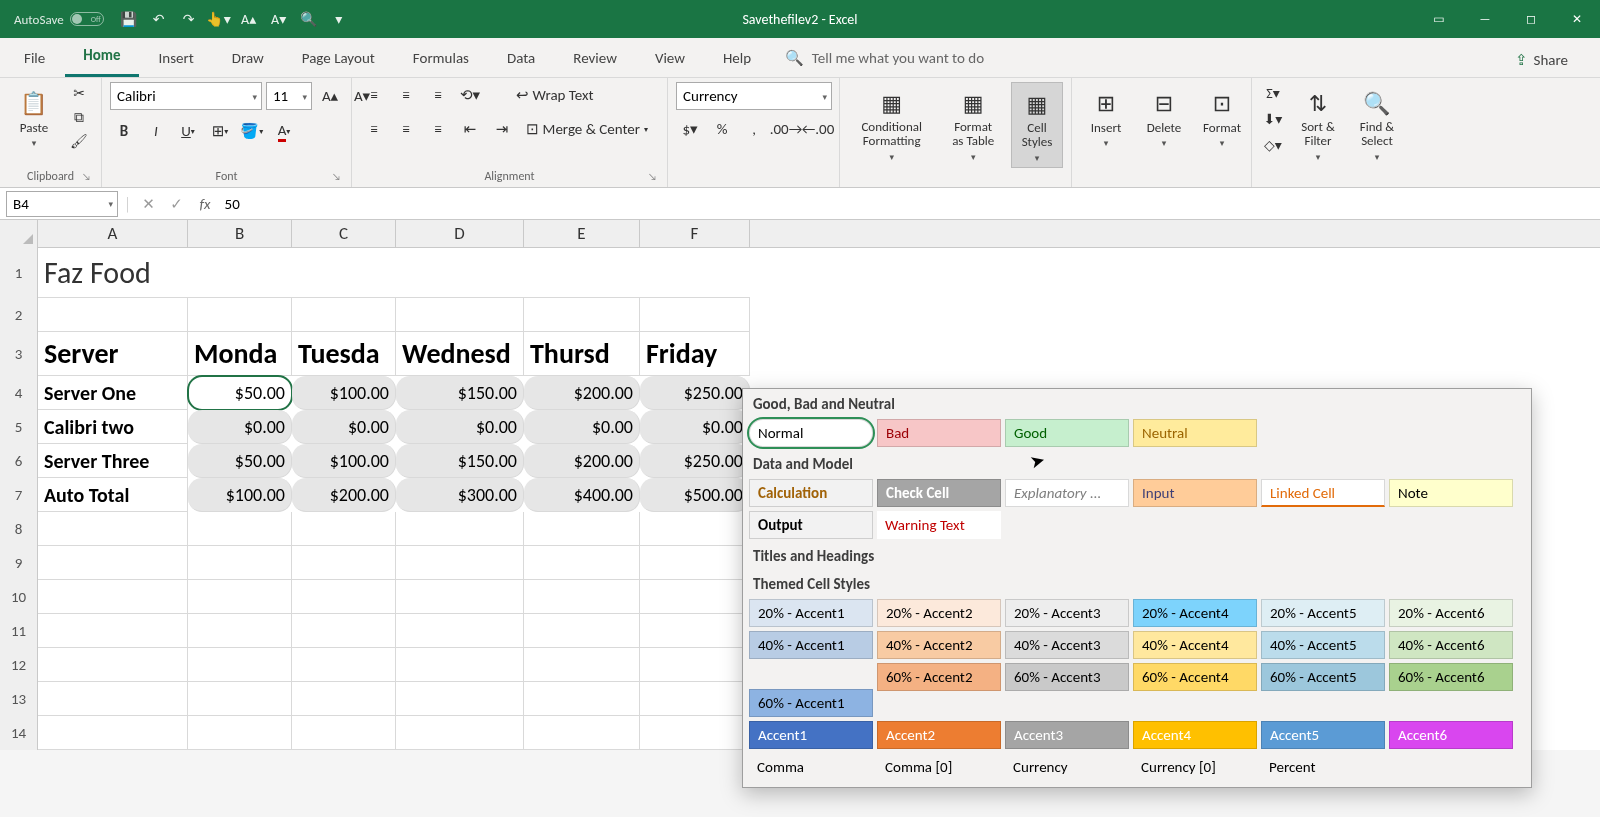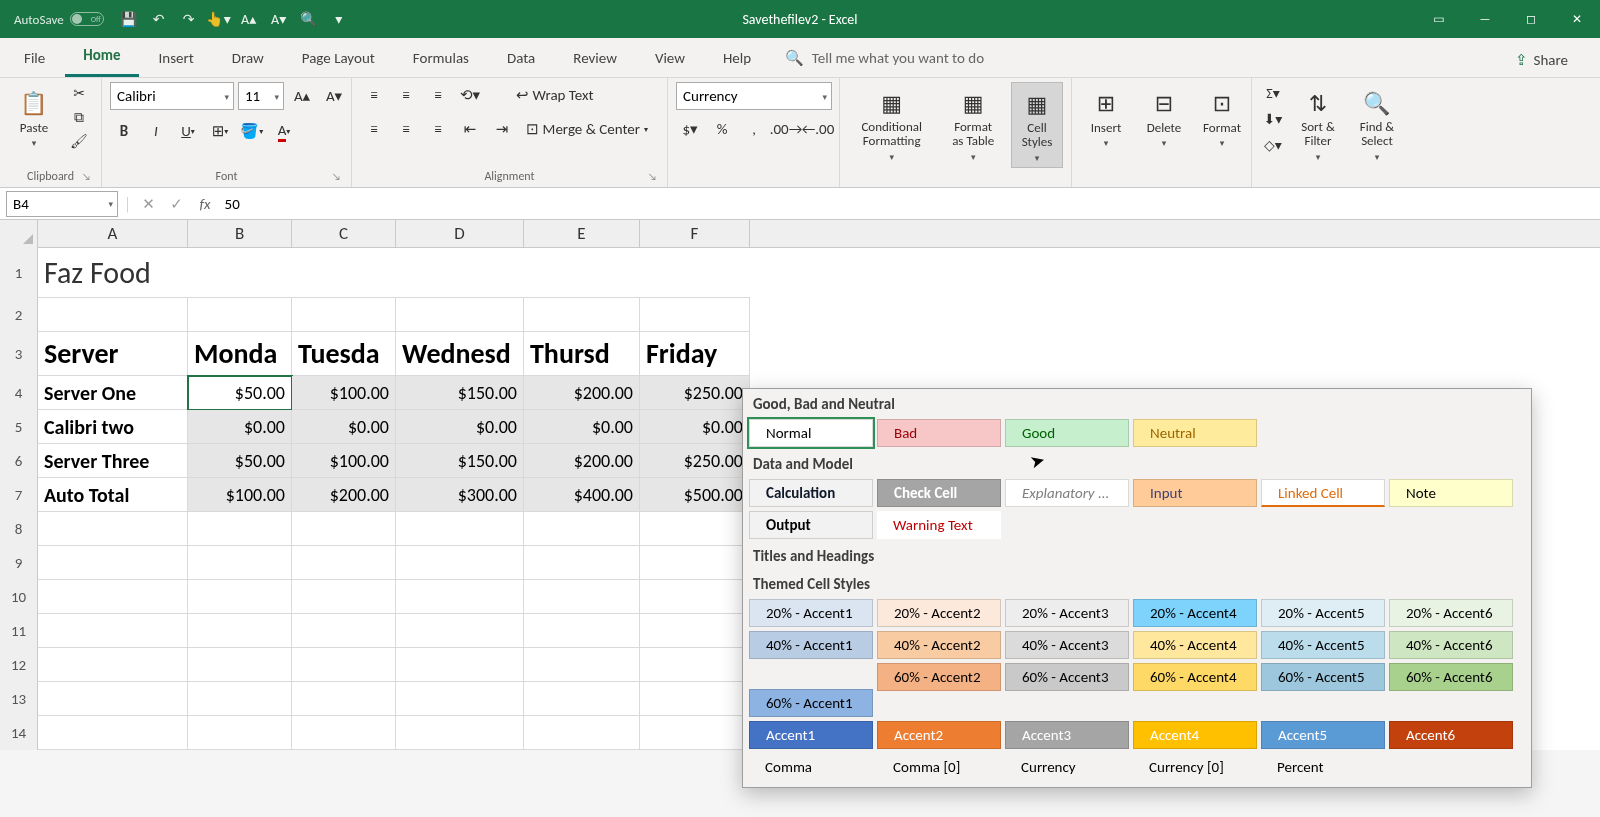--- a/index.html
+++ b/index.html
@@ -60,30 +60,30 @@
 .selall::after { content:''; position:absolute; right:4px; bottom:4px; width:0; height:0; border-left:10px solid transparent; border-bottom:10px solid #bbb;}
 .ch { border-right:1px solid #c9c9c9; display:flex; align-items:center; justify-content:center; font-size:17px; color:#333; }
 .gridbody { display:flex; flex-direction:column; }
 .gridrow { display:flex; height:34px; }
 .cell { border-right:1px solid #d9d9d9; border-bottom:1px solid #d9d9d9; padding:0 6px; display:flex; align-items:center; font-size:18px; overflow:hidden; white-space:nowrap;}
 .cell.right { justify-content:flex-end; }
 .hdrcell { font-family:'Calibri',sans-serif; font-size:28px; font-weight:700; }
 .big { font-family:'Calibri',sans-serif; font-size:30px; color:#333; }
 .gridrow.h1 { height:50px; }
 .gridrow.h3 { height:44px; }
-.sel { background:#e6e6e6; }
+.sel { background:#e6e6e6;border-radius:14px; }
 
 
 .cA { width:150px;} .cB{width:104px;} .cC{width:104px;} .cD{width:128px;} .cE{width:116px;} .cF{width:110px;}
 
 
 .panel { position:absolute; left:742px; top:168px; width:790px; background:#f3f2f1; border:1px solid #9e9e9e; box-shadow:0 6px 20px rgba(0,0,0,.25); z-index:50; font-size:15px; padding-bottom:4px;}
 .panel .shead { padding:6px 10px 4px 10px; font-weight:600; color:#3d3d3d; font-size:15px;}
 .panel .srow { display:flex; gap:4px; padding:2px 6px; }
-.panel .swatch { width:124px; height:28px; border:1px solid rgba(0,0,0,0.15); display:flex; align-items:center; padding:0 16px; font-size:15px; background:#fff; overflow:hidden; white-space:nowrap;}
+.panel .swatch { width:124px; height:28px; border:1px solid rgba(0,0,0,0.15); display:flex; align-items:center; padding:0 8px; font-size:15px; background:#fff; overflow:hidden; white-space:nowrap;}
 .panel .swatch.sel { outline:2px solid #2e8f57; }
 
 
 .cursor { position:absolute; left:1030px; top:230px; font-size:18px; color:#000; z-index:60; transform:rotate(-15deg);}
 </style>
 </head>
 <body>
 
 <div class="titlebar">
   <div class="autosave">
@@ -144,21 +144,21 @@
         <div class="smallbtn">⧉</div>
         <div class="smallbtn">🖌</div>
       </div>
     </div>
     <div class="glabel"><span>Clipboard</span><span class="dialog">↘</span></div>
   </div>
 
   <div class="group" style="width:250px">
     <div class="gbody" style="flex-direction:column;gap:8px;width:100%;">
       <div class="row">
-        <div class="combo" style="width:124px">
+        <div class="combo" style="width:152px">
             <span>Calibri</span>
             <span class="drop">▾</span>
           </div>
         <div class="combo" style="width:46px">
             <span>11</span>
             <span class="drop">▾</span>
           </div>
         <div class="icobtn">A▴</div>
         <div class="icobtn">A▾</div>
       </div>
@@ -447,21 +447,21 @@
   <div class="panel">
     <div class="shead">Good, Bad and Neutral</div>
     <div class="srow">
       <div class="swatch sel">Normal</div>
       <div class="swatch" style="background:#f7c6c7;color:#9c0006;">Bad</div>
       <div class="swatch" style="background:#c6efce;color:#006100;">Good</div>
       <div class="swatch" style="background:#ffeb9c;color:#9c6500;">Neutral</div>
     </div>
     <div class="shead">Data and Model</div>
     <div class="srow">
-      <div class="swatch" style="background:#f2f2f2;color:#0f172a;font-weight:600;">Calculation</div>
+      <div class="swatch" style="background:#f2f2f2;color:#a16207;font-weight:600;">Calculation</div>
       <div class="swatch" style="background:#a5a5a5;color:#fff;font-weight:600;">Check Cell</div>
       <div class="swatch" style="background:#fff;color:#7f7f7f;font-style:italic;">Explanatory ...</div>
       <div class="swatch" style="background:#ffcc99;color:#3f3f76;">Input</div>
       <div class="swatch" style="background:#fff;color:#e26b0a;border-bottom:2px solid #e26b0a">Linked Cell</div>
       <div class="swatch" style="background:#ffffcc;">Note</div>
     </div>
     <div class="srow">
       <div class="swatch" style="background:#f2f2f2;font-weight:600;">Output</div>
       <div class="swatch" style="background:#fff;color:#c00000;border:none;">Warning Text</div>
     </div>
@@ -490,21 +490,21 @@
         <div class="swatch" style="background: rgb(255, 217, 102);">60% - Accent4</div>
         <div class="swatch" style="background: rgb(156, 199, 220);">60% - Accent5</div>
         <div class="swatch" style="background: rgb(169, 209, 142);">60% - Accent6</div>
       </div>
     <div class="srow" id="row-acc">
         <div class="swatch" style="background: rgb(68, 114, 196); color: rgb(255, 255, 255);">Accent1</div>
         <div class="swatch" style="background: rgb(237, 125, 49); color: rgb(255, 255, 255);">Accent2</div>
         <div class="swatch" style="background: rgb(165, 165, 165); color: rgb(255, 255, 255);">Accent3</div>
         <div class="swatch" style="background: rgb(255, 192, 0); color: rgb(255, 255, 255);">Accent4</div>
         <div class="swatch" style="background: rgb(91, 155, 213); color: rgb(255, 255, 255);">Accent5</div>
-        <div class="swatch" style="background: #c2410c; color: rgb(255, 255, 255);">Accent6</div>
+        <div class="swatch" style="background: #d946ef; color: rgb(255, 255, 255);">Accent6</div>
       </div>
     <div class="srow" id="row-nf">
         <div class="swatch" style="background: transparent; border: none;">Comma</div>
         <div class="swatch" style="background: transparent; border: none;">Comma [0]</div>
         <div class="swatch" style="background: transparent; border: none;">Currency</div>
         <div class="swatch" style="background: transparent; border: none;">Currency [0]</div>
         <div class="swatch" style="background: transparent; border: none;">Percent</div>
       </div>
 
   </div>

